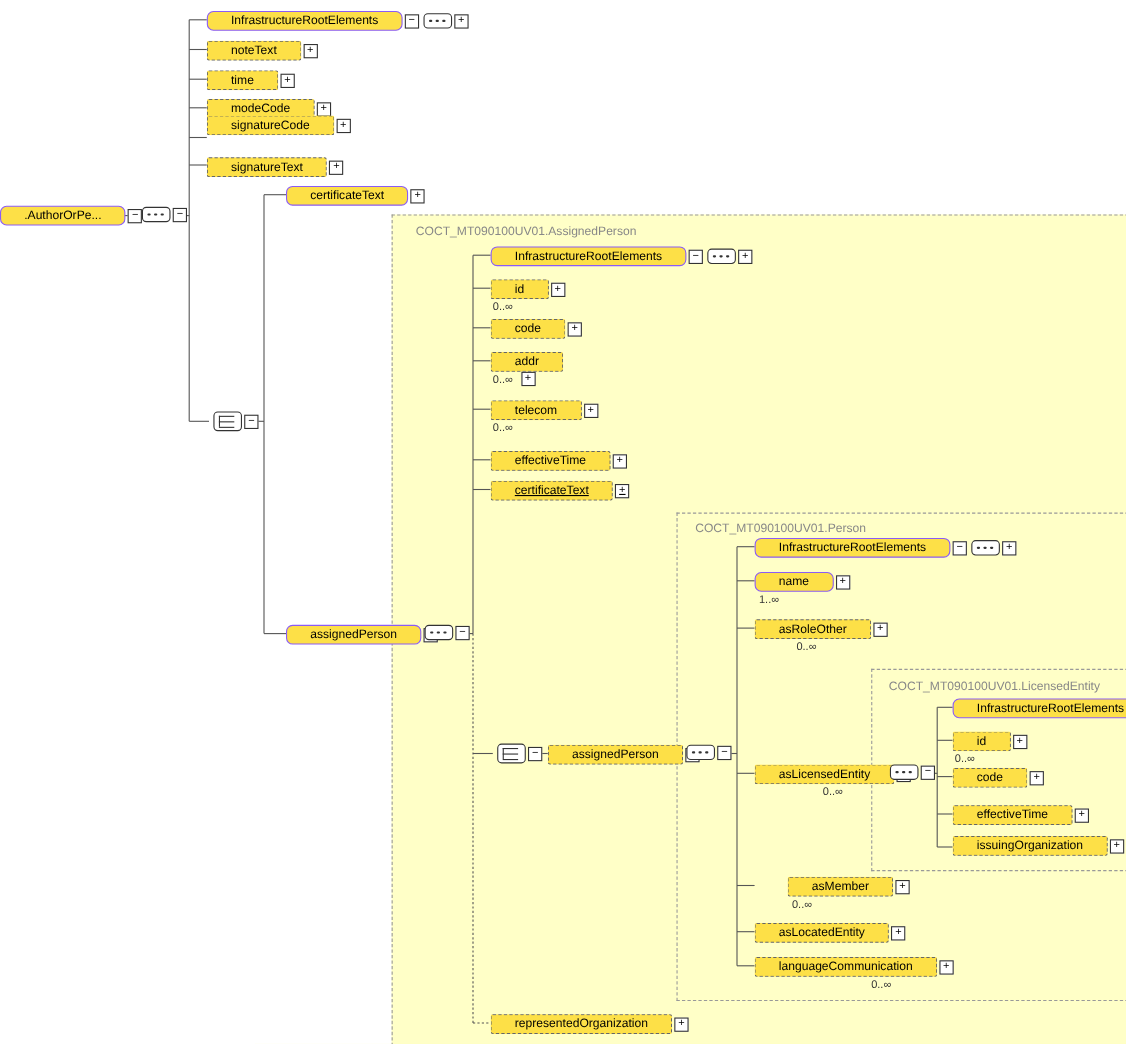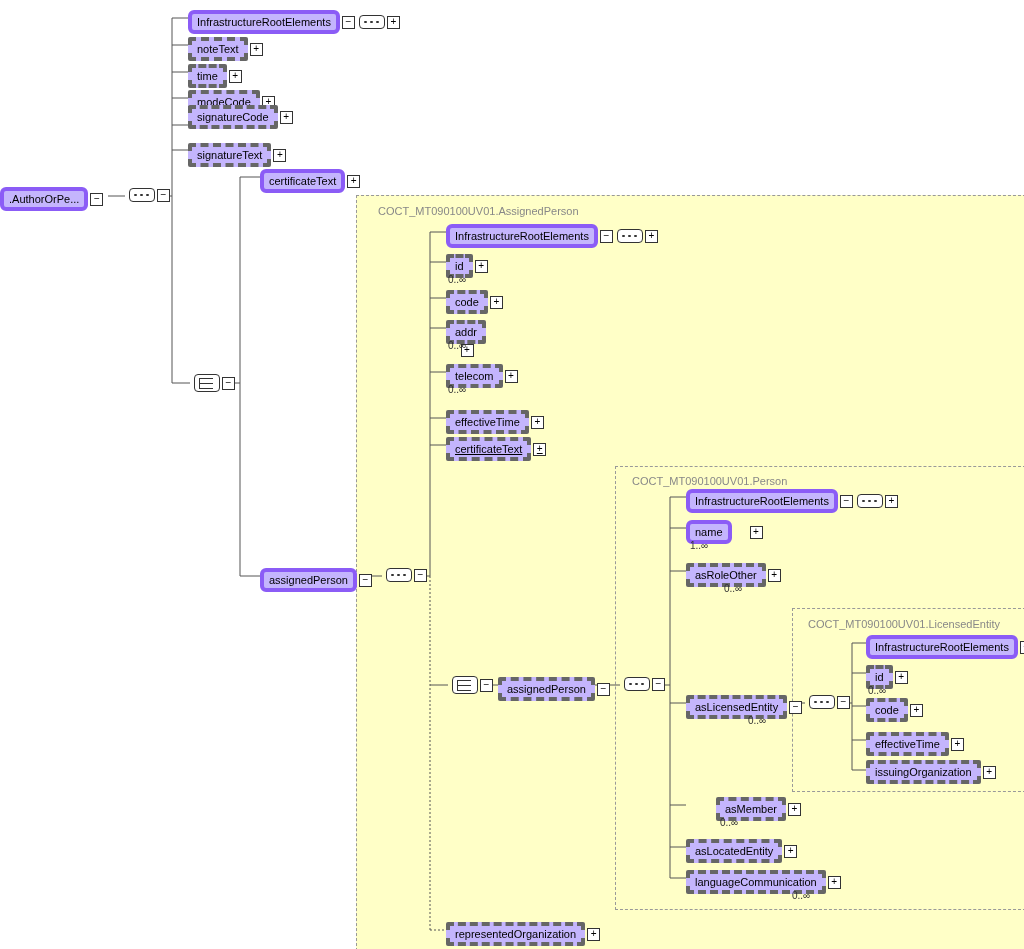--- a/index.html
+++ b/index.html
@@ -13,23 +13,23 @@
     height: 949px;
     position: relative;
     overflow: hidden;
   }
   .node {
     position: absolute;
     display: flex;
     align-items: center;
   }
   .box {
-    border: 4px solid #8b5cf6;
-    background: #c4b5fd;
-    padding: 2px 5px;
+    border: 1px solid #8b5cf6;
+    background: #fde047;
+    padding: 2px 21px;
     border-radius: 6px;
     white-space: nowrap;
     font-size: 11px;
   }
   .dashed {
     border-style: dashed;
     border-color: #666;
     border-radius: 2px;
   }
   .expand {
@@ -333,21 +333,21 @@
   <div class="seq"></div>
   <div class="collapse">−</div>
 </div>
 
 <div class="node" style="left:686px; top:489px;">
   <div class="box">InfrastructureRootElements</div>
   <div class="collapse">−</div>
   <div class="seq"></div>
   <div class="expand">+</div>
 </div>
-<div class="node" style="left:686px; top:520px;gap:16px;">
+<div class="node" style="left:686px; top:520px;">
   <div class="box">name</div>
   <div class="expand">+</div>
 </div>
 <div class="card" style="left:690px; top:540px;">1..∞</div>
 
 <div class="node" style="left:686px; top:563px;">
   <div class="box dashed">asRoleOther</div>
   <div class="expand">+</div>
 </div>
 <div class="card" style="left:724px; top:583px;">0..∞</div>

